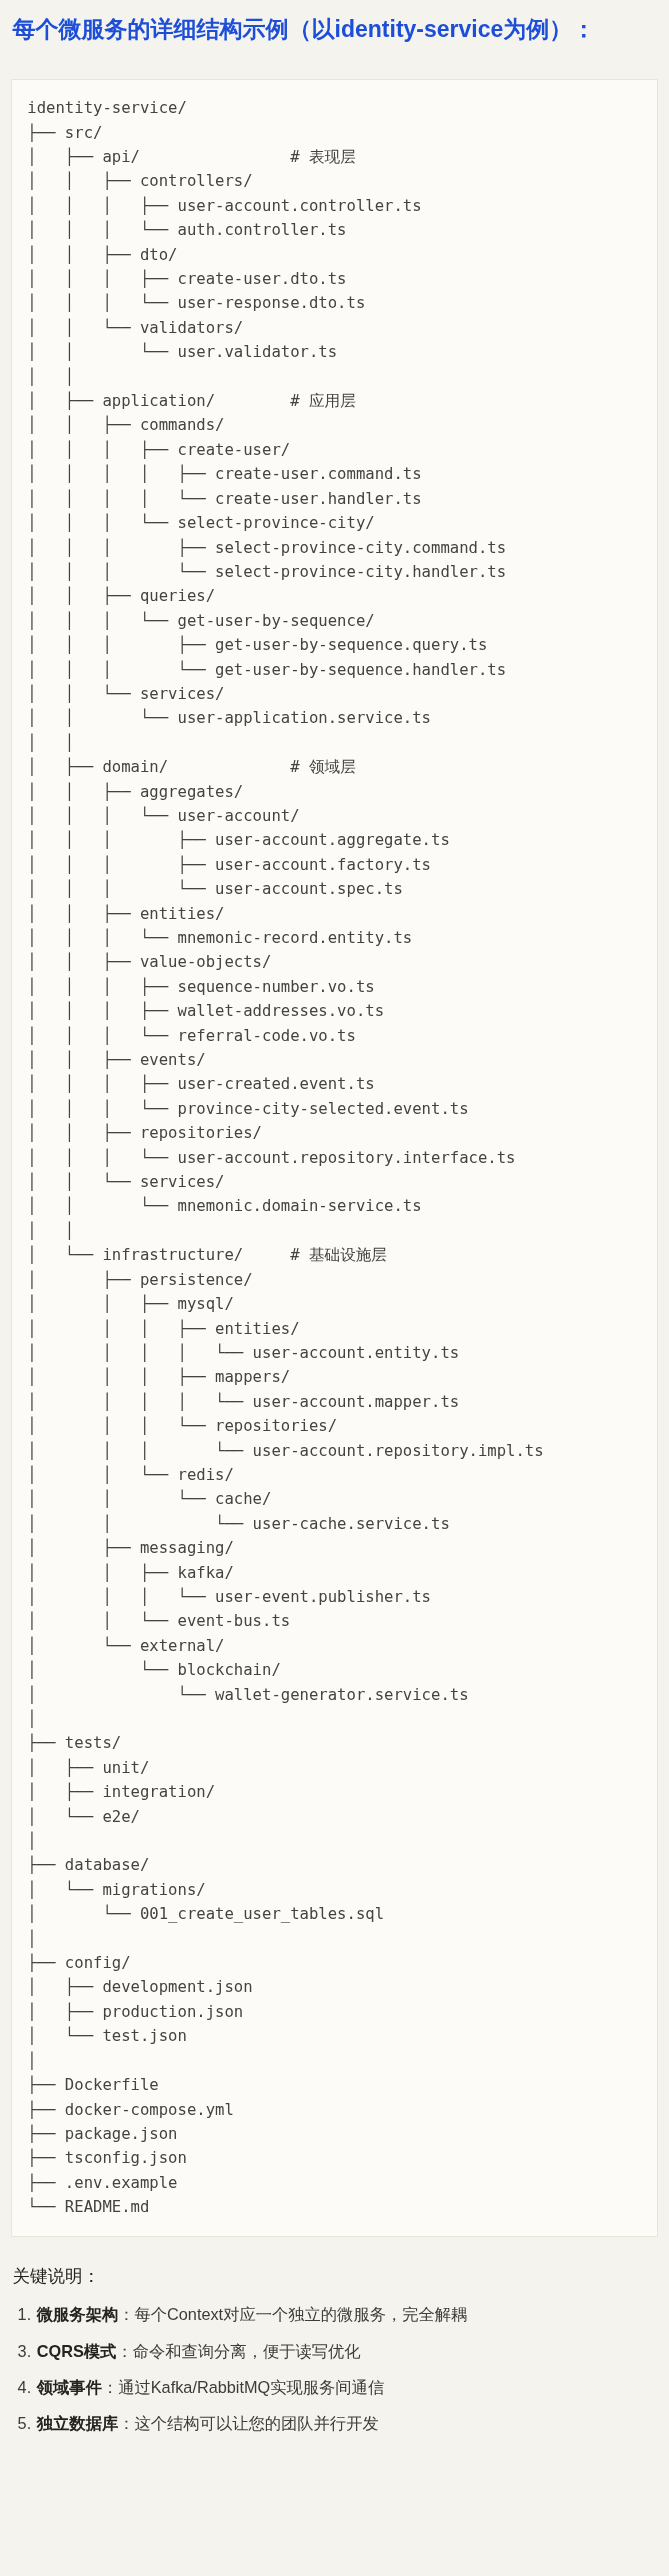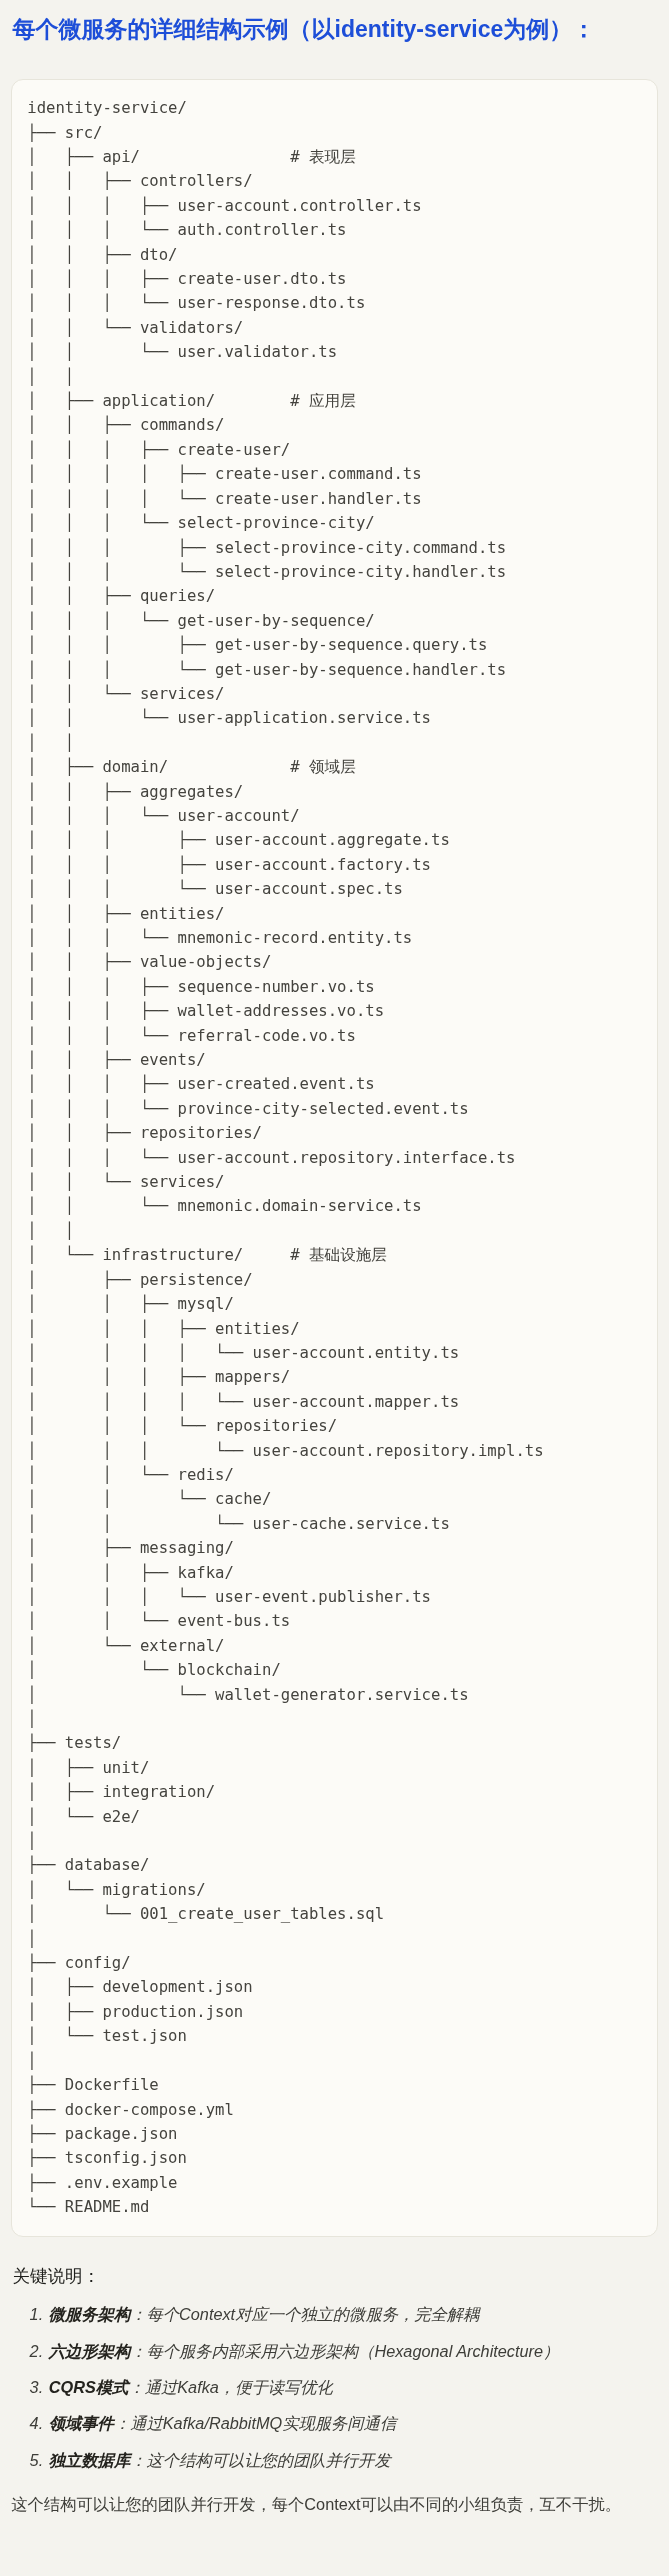--- a/index.html
+++ b/index.html
@@ -21,45 +21,44 @@
   .title {
     font-size: 23px;
     line-height: 1.3;
     font-weight: 700;
     color: #1d4ed8;
     margin: 0 0 19px 1.3px;
   }
   .code-block {
     background: #fcfbf7;
     border: 0.6px solid #e7e5db;
-    border-radius: 12px;
+    border-radius: 1px;
     padding: 16.3px 15px;
     box-sizing: border-box;
     overflow: hidden;
     margin-top: 34px;
   }
   .tree {
     margin: 0;
     font-family: "DejaVu Sans Mono", monospace;
     font-size: 15.6px;
     line-height: 24.4px;
     color: #44433e;
     white-space: pre;
   }
   .notes-heading {
     font-size: 17.5px;
     font-weight: 400;
     color: #1f1f1c;
     margin: 27.5px 0 15px 1.3px;
   }
   .notes-list {
-    margin: 12px;
+    margin: 0;
     padding: 0 0 0 6.3px;
     list-style: none;
-    font-style: italic;
   }
   .note-item {
     font-size: 16.3px;
     line-height: 22.5px;
     margin-bottom: 13.8px;
     color: #3d3d38;
   }
   .note-num {
     margin-right: 5.6px;
   }
@@ -168,22 +167,20 @@
 ├── package.json
 ├── tsconfig.json
 ├── .env.example
 └── README.md</pre>
   </div>
 
   <h2 class="notes-heading">关键说明：</h2>
 
   <ol class="notes-list">
     <li class="note-item"><span class="note-num">1.</span><span class="note-term">微服务架构</span><span class="note-desc">：每个Context对应一个独立的微服务，完全解耦</span></li>
-    <li class="note-item"><span class="note-num">2.</span><span class="note-term">六边形架构</span><span class="note-desc">：每个服务内部采用六边形架构（Hexagonal Architecture）</span></li>
-    <li class="note-item"><span class="note-num">3.</span><span class="note-term">CQRS模式</span><span class="note-desc">：通过Kafka，便于读写优化</span></li>
+    <li class="note-item"><span class="note-num">3.</span><span class="note-term">CQRS模式</span><span class="note-desc">：命令和查询分离，便于读写优化</span></li>
     <li class="note-item"><span class="note-num">4.</span><span class="note-term">领域事件</span><span class="note-desc">：通过Kafka/RabbitMQ实现服务间通信</span></li>
     <li class="note-item"><span class="note-num">5.</span><span class="note-term">独立数据库</span><span class="note-desc">：这个结构可以让您的团队并行开发</span></li>
   </ol>
 
-  <p class="closing">这个结构可以让您的团队并行开发，每个Context可以由不同的小组负责，互不干扰。</p>
 
 </div>
 
 
 </body></html>

